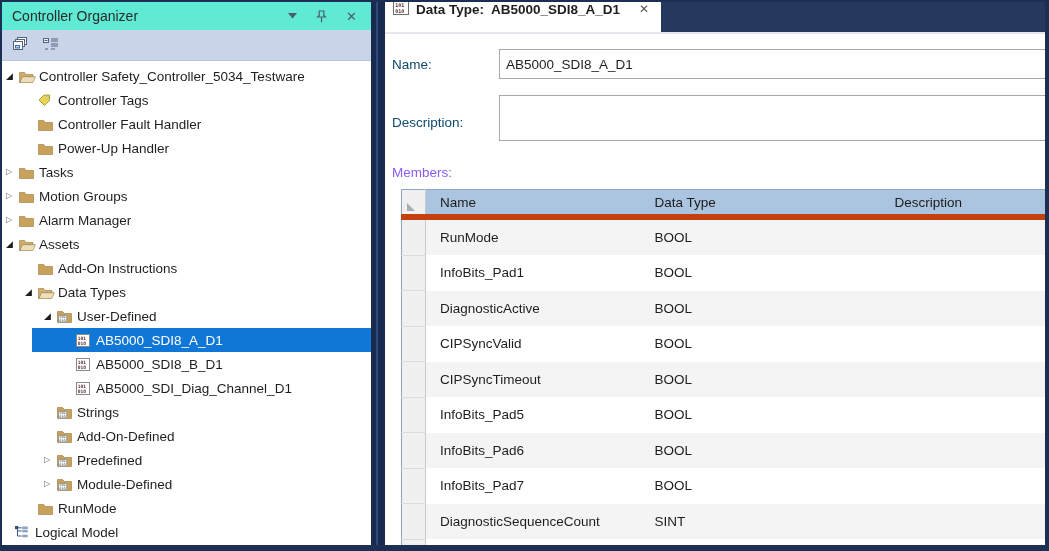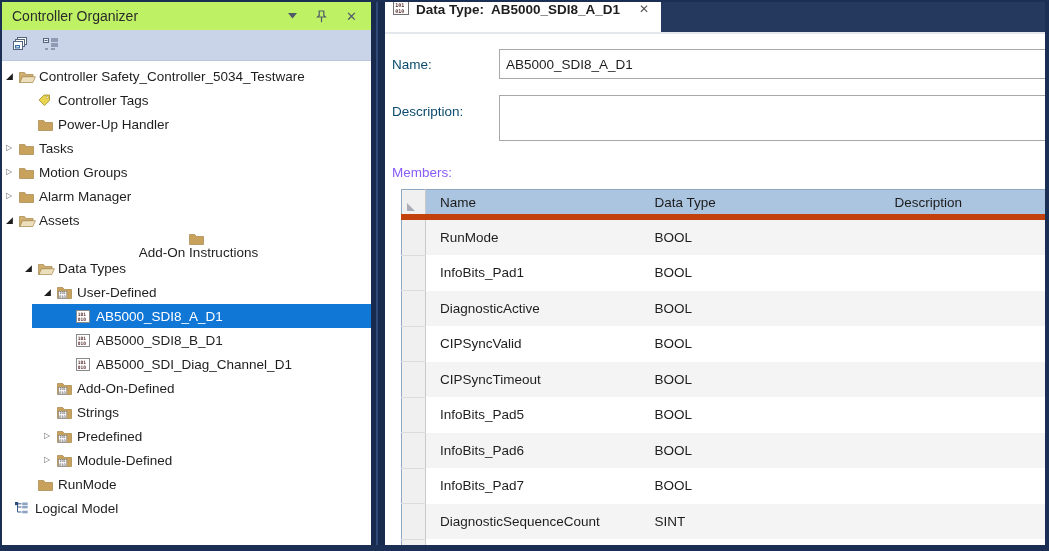--- a/index.html
+++ b/index.html
@@ -5,21 +5,21 @@
   html,body{margin:0;padding:0;background:#fff;}
   .app{
     position:relative;width:1049px;height:551px;box-sizing:border-box;
     border:solid #1b2f55;border-width:2px 4px 6px 2px;
     display:flex;overflow:hidden;background:#fff;
     font-family:"Liberation Sans","DejaVu Sans",sans-serif;
     -webkit-font-smoothing:antialiased;
   }
   
   .left{width:369px;flex:none;display:flex;flex-direction:column;overflow:hidden;background:#fff;}
-  .titlebar{height:28px;flex:none;background:#bef264;display:flex;align-items:center;padding:0 10px;}
+  .titlebar{height:28px;flex:none;background:#5eead4;display:flex;align-items:center;padding:0 10px;}
   .titlebar .t{flex:1;font-size:14px;color:#2b2b2b;white-space:nowrap;}
   .tb-icons{display:flex;align-items:center;gap:19px;margin-right:4px;}
   .tb-icons .ic{display:inline-flex;align-items:center;justify-content:center;cursor:default;}
   .close-x{font-size:13px;color:#4f5a6b;line-height:1;}
   .toolbar{height:30px;flex:none;background:#c9d4e8;border-bottom:1px solid #b9c6dd;
     display:flex;align-items:center;gap:13px;padding:0 9px;}
   .tree{flex:1;background:#fff;overflow:hidden;padding-top:3px;}
   .tree-item{position:relative;height:24px;display:flex;align-items:center;
     font-size:13.5px;color:#1e1e1e;white-space:nowrap;cursor:default;}
   .tree-item .hl{position:absolute;left:30px;right:0;top:0;bottom:0;background:#1177d7;}
@@ -32,21 +32,21 @@
   .splitter{width:14px;flex:none;background:#182a4e;position:relative;cursor:col-resize;}
   .splitter::after{content:"";position:absolute;left:5px;top:0;bottom:0;width:2px;background:#2f4a78;}
   
   .right{flex:1;min-width:0;display:flex;flex-direction:column;overflow:hidden;background:#fff;}
   .tabstrip{height:30px;flex:none;background:#24395d;display:flex;border-bottom:2px solid #e4e7ec;}
   .tab{background:#fff;display:flex;align-items:center;gap:7px;padding:0 12px 16px 8px;
     font-size:13.5px;font-weight:bold;color:#1e1e1e;white-space:nowrap;}
   .tab .tclose{font-weight:normal;color:#555;margin-left:12px;font-size:12px;line-height:1;}
   .content{flex:1;position:relative;padding:15px 0 0 7px;overflow:hidden;}
   .frow{display:flex;align-items:center;}
-  .frow.top{align-items:flex-start;}
+  .frow.top{align-items:center;}
   .flabel{width:107px;flex:none;font-size:13.5px;color:#0c4a6e;}
   .frow.top .flabel{padding-top:9px;}
   .tinput{flex:1;margin-right:-6px;height:30px;box-sizing:border-box;border:1px solid #a6a8ac;
     font-family:"Liberation Sans","DejaVu Sans",sans-serif;font-size:13.5px;color:#1e1e1e;
     padding:0 6px;outline:none;background:#fff;}
   .tarea{flex:1;margin-right:-6px;height:46px;box-sizing:border-box;border:1px solid #a6a8ac;
     font-family:"Liberation Sans","DejaVu Sans",sans-serif;font-size:13.5px;resize:none;outline:none;background:#fff;}
   .desc-row{margin-top:16px;}
   .members-label{display:block;margin-top:24px;font-size:13.5px;color:#8b5cf6;}
   
@@ -128,20 +128,29 @@
           </span>
           <span class="lbl">Controller Tags</span>
         </div>
         <div class="tree-item" style="padding-left: 23px;">
           <span class="exp"></span>
           <span class="ticon">
             <svg width="15" height="13" viewBox="0 0 15 13">
               <path d="M0.5 2.5 h5.2 l1.6 2 h7.2 v8 h-14 Z" fill="#c8a25d" stroke="#a5854a" stroke-width="0.7"></path>
             </svg>
           </span>
+          <span class="lbl">Controller Fault Handler</span>
+        </div>
+        <div class="tree-item" style="padding-left: 23px;">
+          <span class="exp"></span>
+          <span class="ticon">
+            <svg width="15" height="13" viewBox="0 0 15 13">
+              <path d="M0.5 2.5 h5.2 l1.6 2 h7.2 v8 h-14 Z" fill="#c8a25d" stroke="#a5854a" stroke-width="0.7"></path>
+            </svg>
+          </span>
           <span class="lbl">Power-Up Handler</span>
         </div>
         <div class="tree-item" style="padding-left: 4px;">
           <span class="exp">▷</span>
           <span class="ticon">
             <svg width="15" height="13" viewBox="0 0 15 13">
               <path d="M0.5 2.5 h5.2 l1.6 2 h7.2 v8 h-14 Z" fill="#c8a25d" stroke="#a5854a" stroke-width="0.7"></path>
             </svg>
           </span>
           <span class="lbl">Tasks</span>
@@ -167,21 +176,21 @@
         <div class="tree-item" style="padding-left: 4px;">
           <span class="exp expanded">◢</span>
           <span class="ticon">
             <svg width="17" height="13" viewBox="0 0 17 13">
               <path d="M0.5 2.5 h5 l1.5 2 h7 v2.2 h-10.2 l-2.3 5.8 h-1 Z" fill="#cfae6e" stroke="#a5854a" stroke-width="0.7"></path>
               <path d="M3.4 6.7 h13 l-2.6 5.8 H1 Z" fill="#ecdfbc" stroke="#a5854a" stroke-width="0.7"></path>
             </svg>
           </span>
           <span class="lbl">Assets</span>
         </div>
-        <div class="tree-item" style="padding-left: 23px; flex-direction: column;">
+        <div class="tree-item" style="padding-left: 23px;">
           <span class="exp"></span>
           <span class="ticon">
             <svg width="15" height="13" viewBox="0 0 15 13">
               <path d="M0.5 2.5 h5.2 l1.6 2 h7.2 v8 h-14 Z" fill="#c8a25d" stroke="#a5854a" stroke-width="0.7"></path>
             </svg>
           </span>
           <span class="lbl">Add-On Instructions</span>
         </div>
         <div class="tree-item" style="padding-left: 23px;">
           <span class="exp expanded">◢</span>
@@ -242,33 +251,33 @@
         <div class="tree-item" style="padding-left: 42px;">
           <span class="exp"></span>
           <span class="ticon">
             <svg width="15" height="13" viewBox="0 0 15 13">
               <path d="M0.5 1.5 h5.2 l1.6 2 h7.2 v9 h-14 Z" fill="#c8a25d" stroke="#a5854a" stroke-width="0.7"></path>
               <rect x="1.6" y="5.2" width="8.2" height="7.3" fill="#f7f7f7" stroke="#7a7a7a" stroke-width="0.6"></rect>
               <text x="2.3" y="8.4" font-size="3.6" fill="#444" font-family="DejaVu Sans Mono, monospace">101</text>
               <text x="2.3" y="12" font-size="3.6" fill="#444" font-family="DejaVu Sans Mono, monospace">010</text>
             </svg>
           </span>
-          <span class="lbl">Add-On-Defined</span>
+          <span class="lbl">Strings</span>
         </div>
         <div class="tree-item" style="padding-left: 42px;">
           <span class="exp"></span>
           <span class="ticon">
             <svg width="15" height="13" viewBox="0 0 15 13">
               <path d="M0.5 1.5 h5.2 l1.6 2 h7.2 v9 h-14 Z" fill="#c8a25d" stroke="#a5854a" stroke-width="0.7"></path>
               <rect x="1.6" y="5.2" width="8.2" height="7.3" fill="#f7f7f7" stroke="#7a7a7a" stroke-width="0.6"></rect>
               <text x="2.3" y="8.4" font-size="3.6" fill="#444" font-family="DejaVu Sans Mono, monospace">101</text>
               <text x="2.3" y="12" font-size="3.6" fill="#444" font-family="DejaVu Sans Mono, monospace">010</text>
             </svg>
           </span>
-          <span class="lbl">Strings</span>
+          <span class="lbl">Add-On-Defined</span>
         </div>
         <div class="tree-item" style="padding-left: 42px;">
           <span class="exp">▷</span>
           <span class="ticon">
             <svg width="15" height="13" viewBox="0 0 15 13">
               <path d="M0.5 1.5 h5.2 l1.6 2 h7.2 v9 h-14 Z" fill="#c8a25d" stroke="#a5854a" stroke-width="0.7"></path>
               <rect x="1.6" y="5.2" width="8.2" height="7.3" fill="#f7f7f7" stroke="#7a7a7a" stroke-width="0.6"></rect>
               <text x="2.3" y="8.4" font-size="3.6" fill="#444" font-family="DejaVu Sans Mono, monospace">101</text>
               <text x="2.3" y="12" font-size="3.6" fill="#444" font-family="DejaVu Sans Mono, monospace">010</text>
             </svg>

